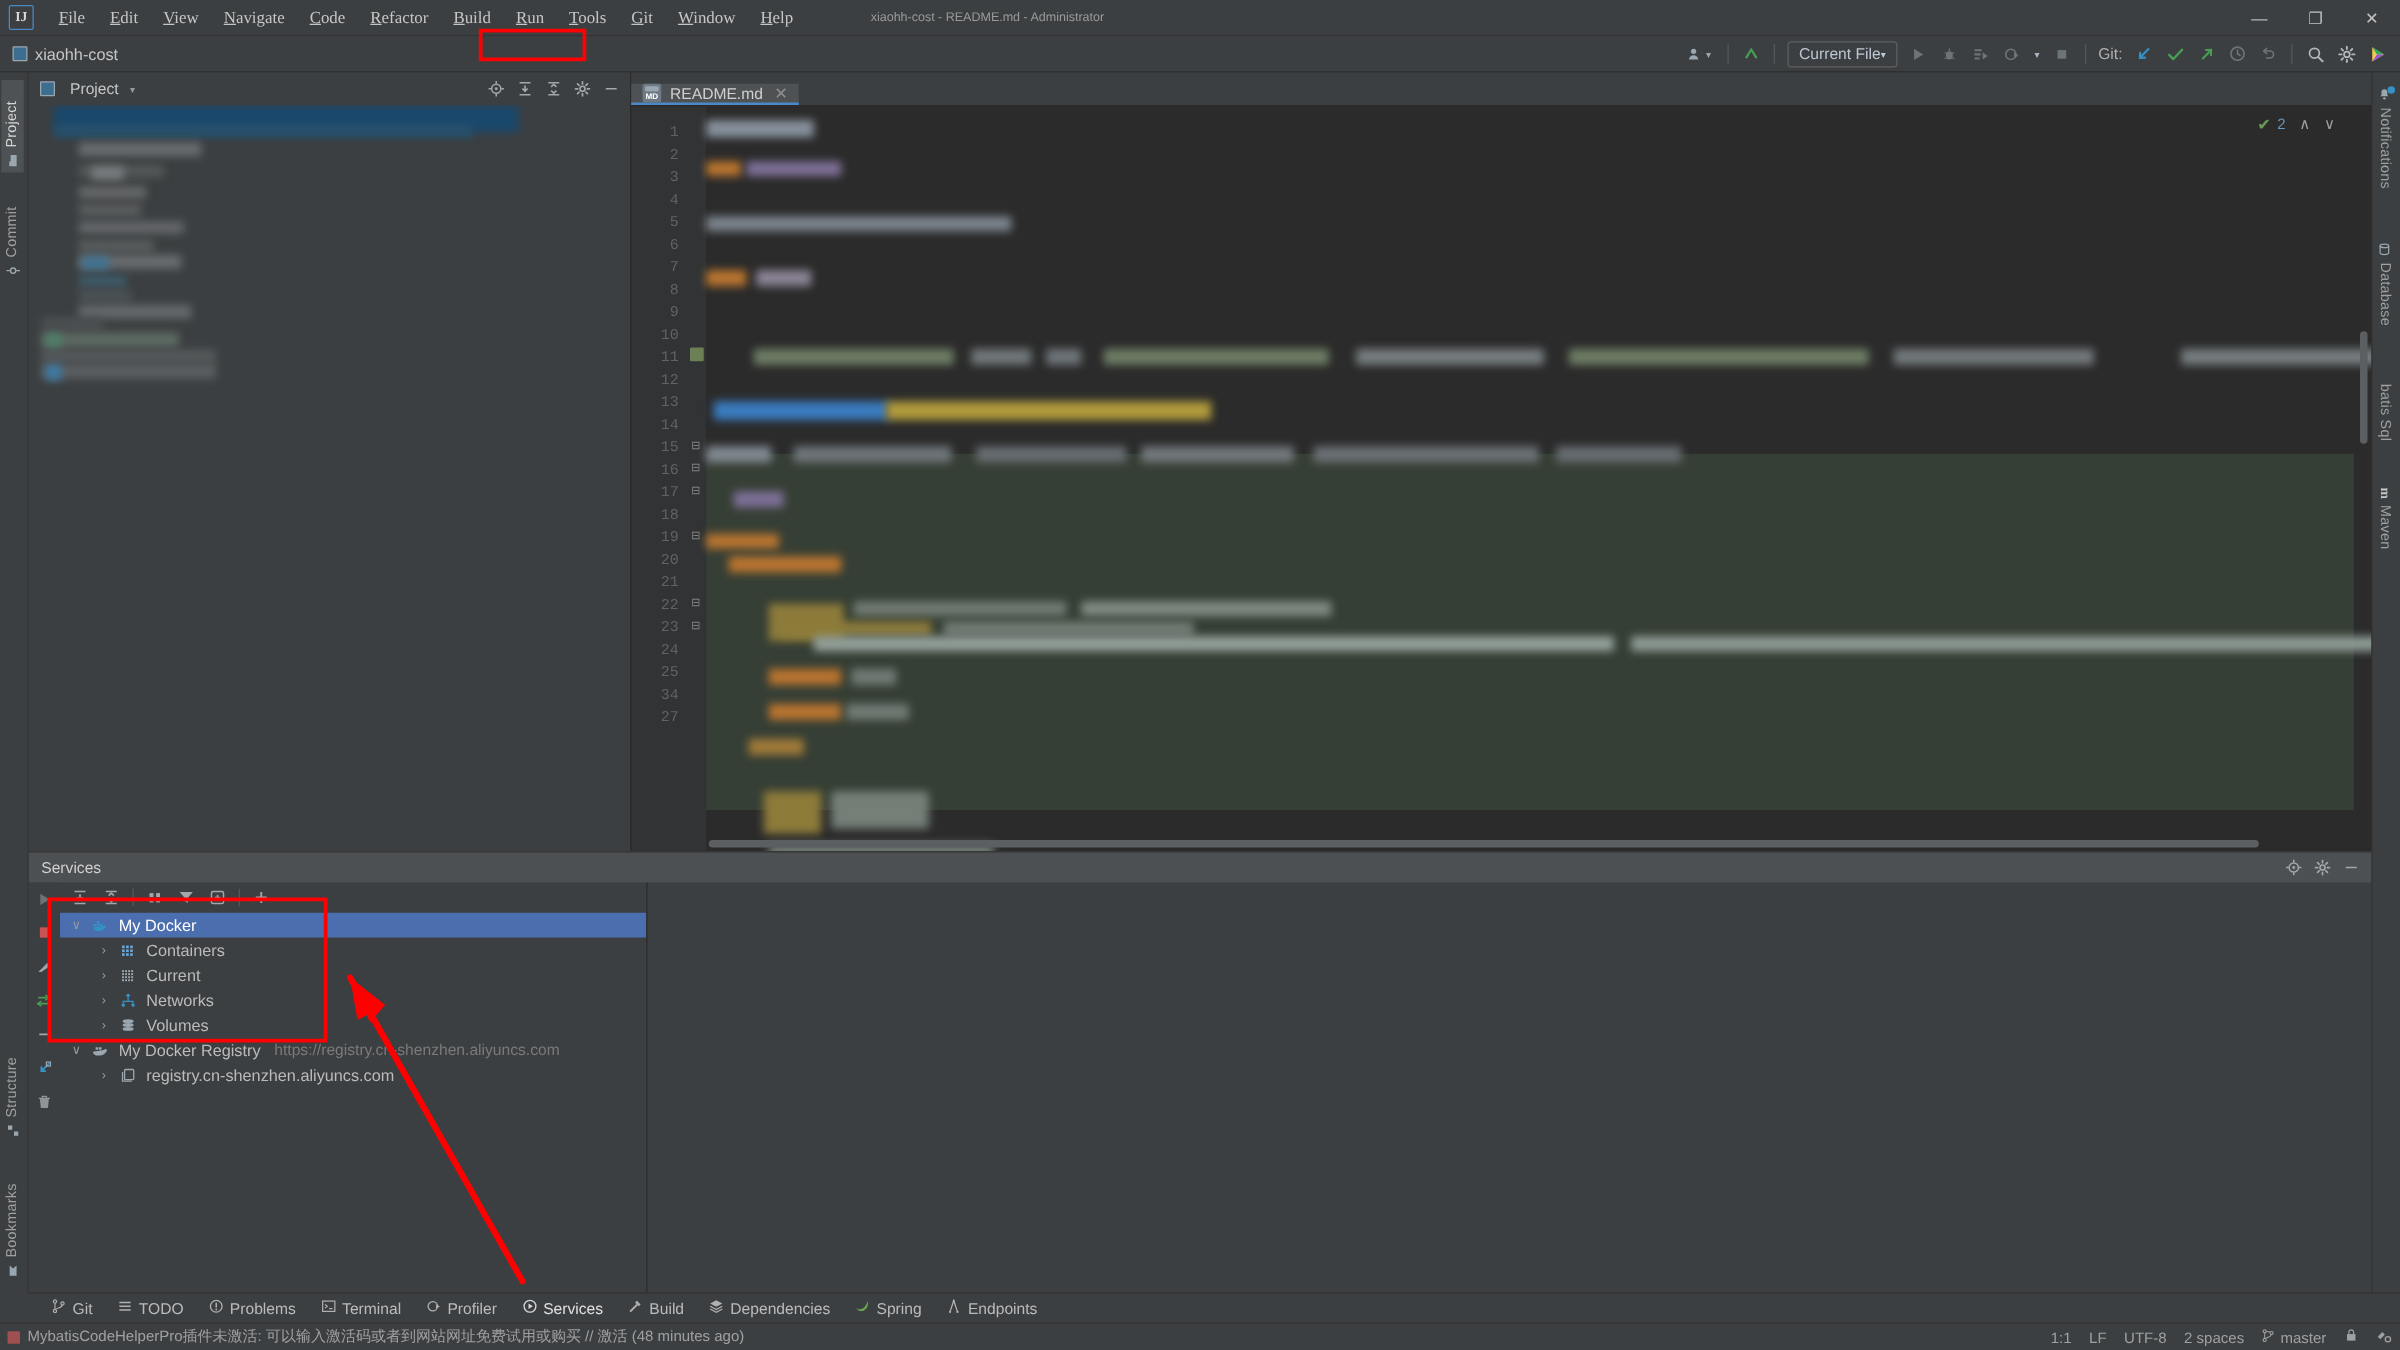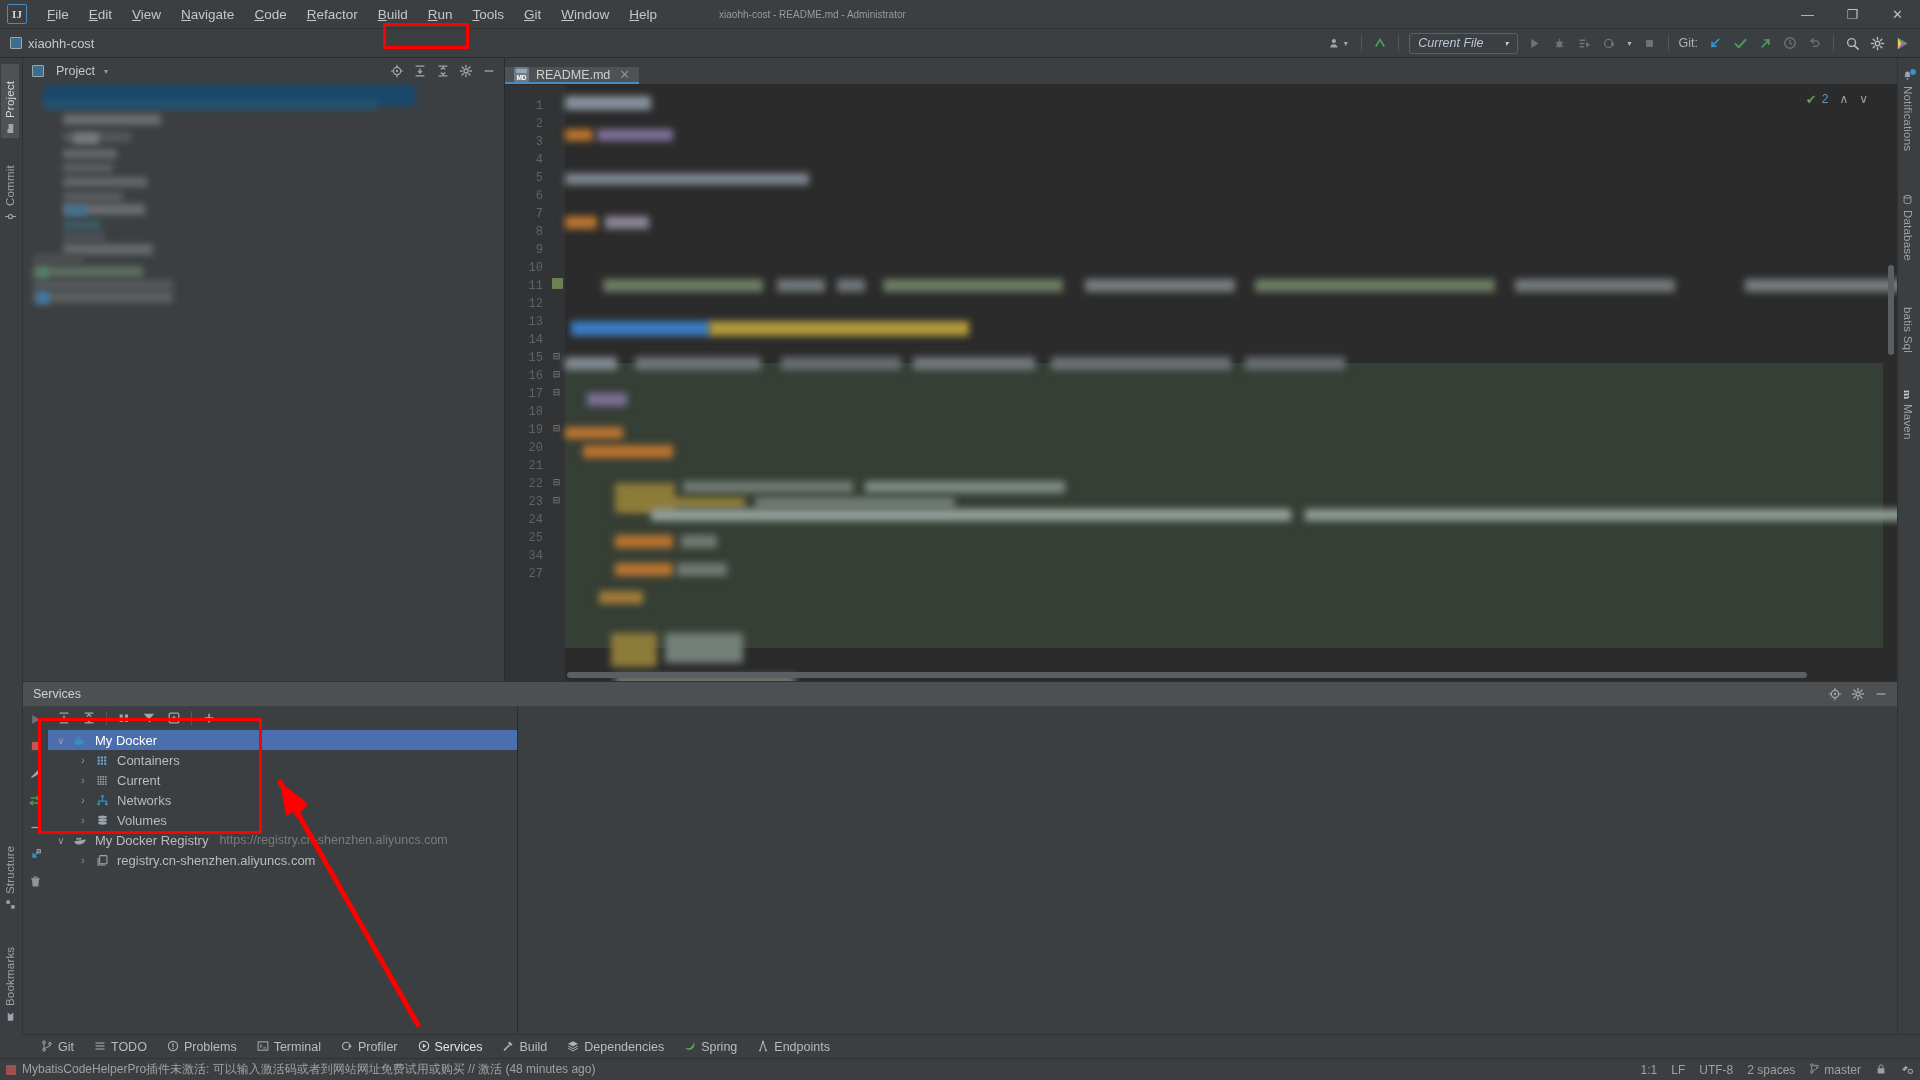--- a/index.html
+++ b/index.html
@@ -20,21 +20,21 @@
     border-bottom: 1px solid #323232;
   }
   .ij-logo {
     width: 20px; height: 20px; margin-left: 7px; margin-right: 10px;
     border: 1.5px solid #4a88c7; border-radius: 2px;
     display: flex; align-items: center; justify-content: center;
     font-size: 11px; font-weight: bold; color: #d6d6d6; font-family: "Liberation Serif", serif;
     background: #3c3f41; flex: none;
   }
   .menu-item {
-    padding: 3px 10px; font-size: 13.5px; color: #c6c6c6; white-space: nowrap;
+    padding: 3px 10px; font-size: 13.5px; color: #c6c6c6; white-space: nowrap; font-family: Liberation Serif, serif;
   }
   .menu-item .u { text-decoration: underline; }
   .win-title {
     margin-left: 52px; font-size: 10px; color: #9a9a9a; white-space: nowrap;
   }
   .win-ctrl {
     position: absolute; right: 0; top: 0; height: 29px; display: flex; align-items: center;
   }
   .win-btn {
     width: 45px; height: 29px; display: flex; align-items: center; justify-content: center;
@@ -52,24 +52,23 @@
     width: 12px; height: 12px; border: 1.5px solid #9aa7b0; background: #3c6e8f;
     margin-right: 6px; flex: none; border-radius: 1px;
   }
   .tb-right { margin-left: auto; display: flex; align-items: center; padding-right: 6px; gap: 1px; }
   .tb-ico {
     width: 24px; height: 23px; display: flex; align-items: center; justify-content: center;
     color: #a9b7c6; font-size: 12px; position: relative;
   }
   .tb-sep { width: 1px; height: 16px; background: #555859; margin: 0 5px; }
   .runcfg {
-    display: flex; align-items: center; gap: 21px; height: 21px; padding: 0 8px;
+    display: flex; align-items: center; gap: 0; height: 21px; padding: 0 8px;
     border: 1px solid #5e6060; border-radius: 3px; font-size: 12.5px; color: #bcc7d4;
     margin: 0 4px;
-    font-style: italic;
   }
   .git-label { font-size: 12.5px; color: #b0b0b0; margin: 0 4px 0 4px; }
 
   
   .stripe-left {
     position: absolute; left: 0; top: 58px; width: 23px; bottom: 46px;
     background: #3c3f41; border-right: 1px solid #323232;
   }
   .stripe-right {
     position: absolute; right: 0; top: 58px; width: 23px; bottom: 46px;

